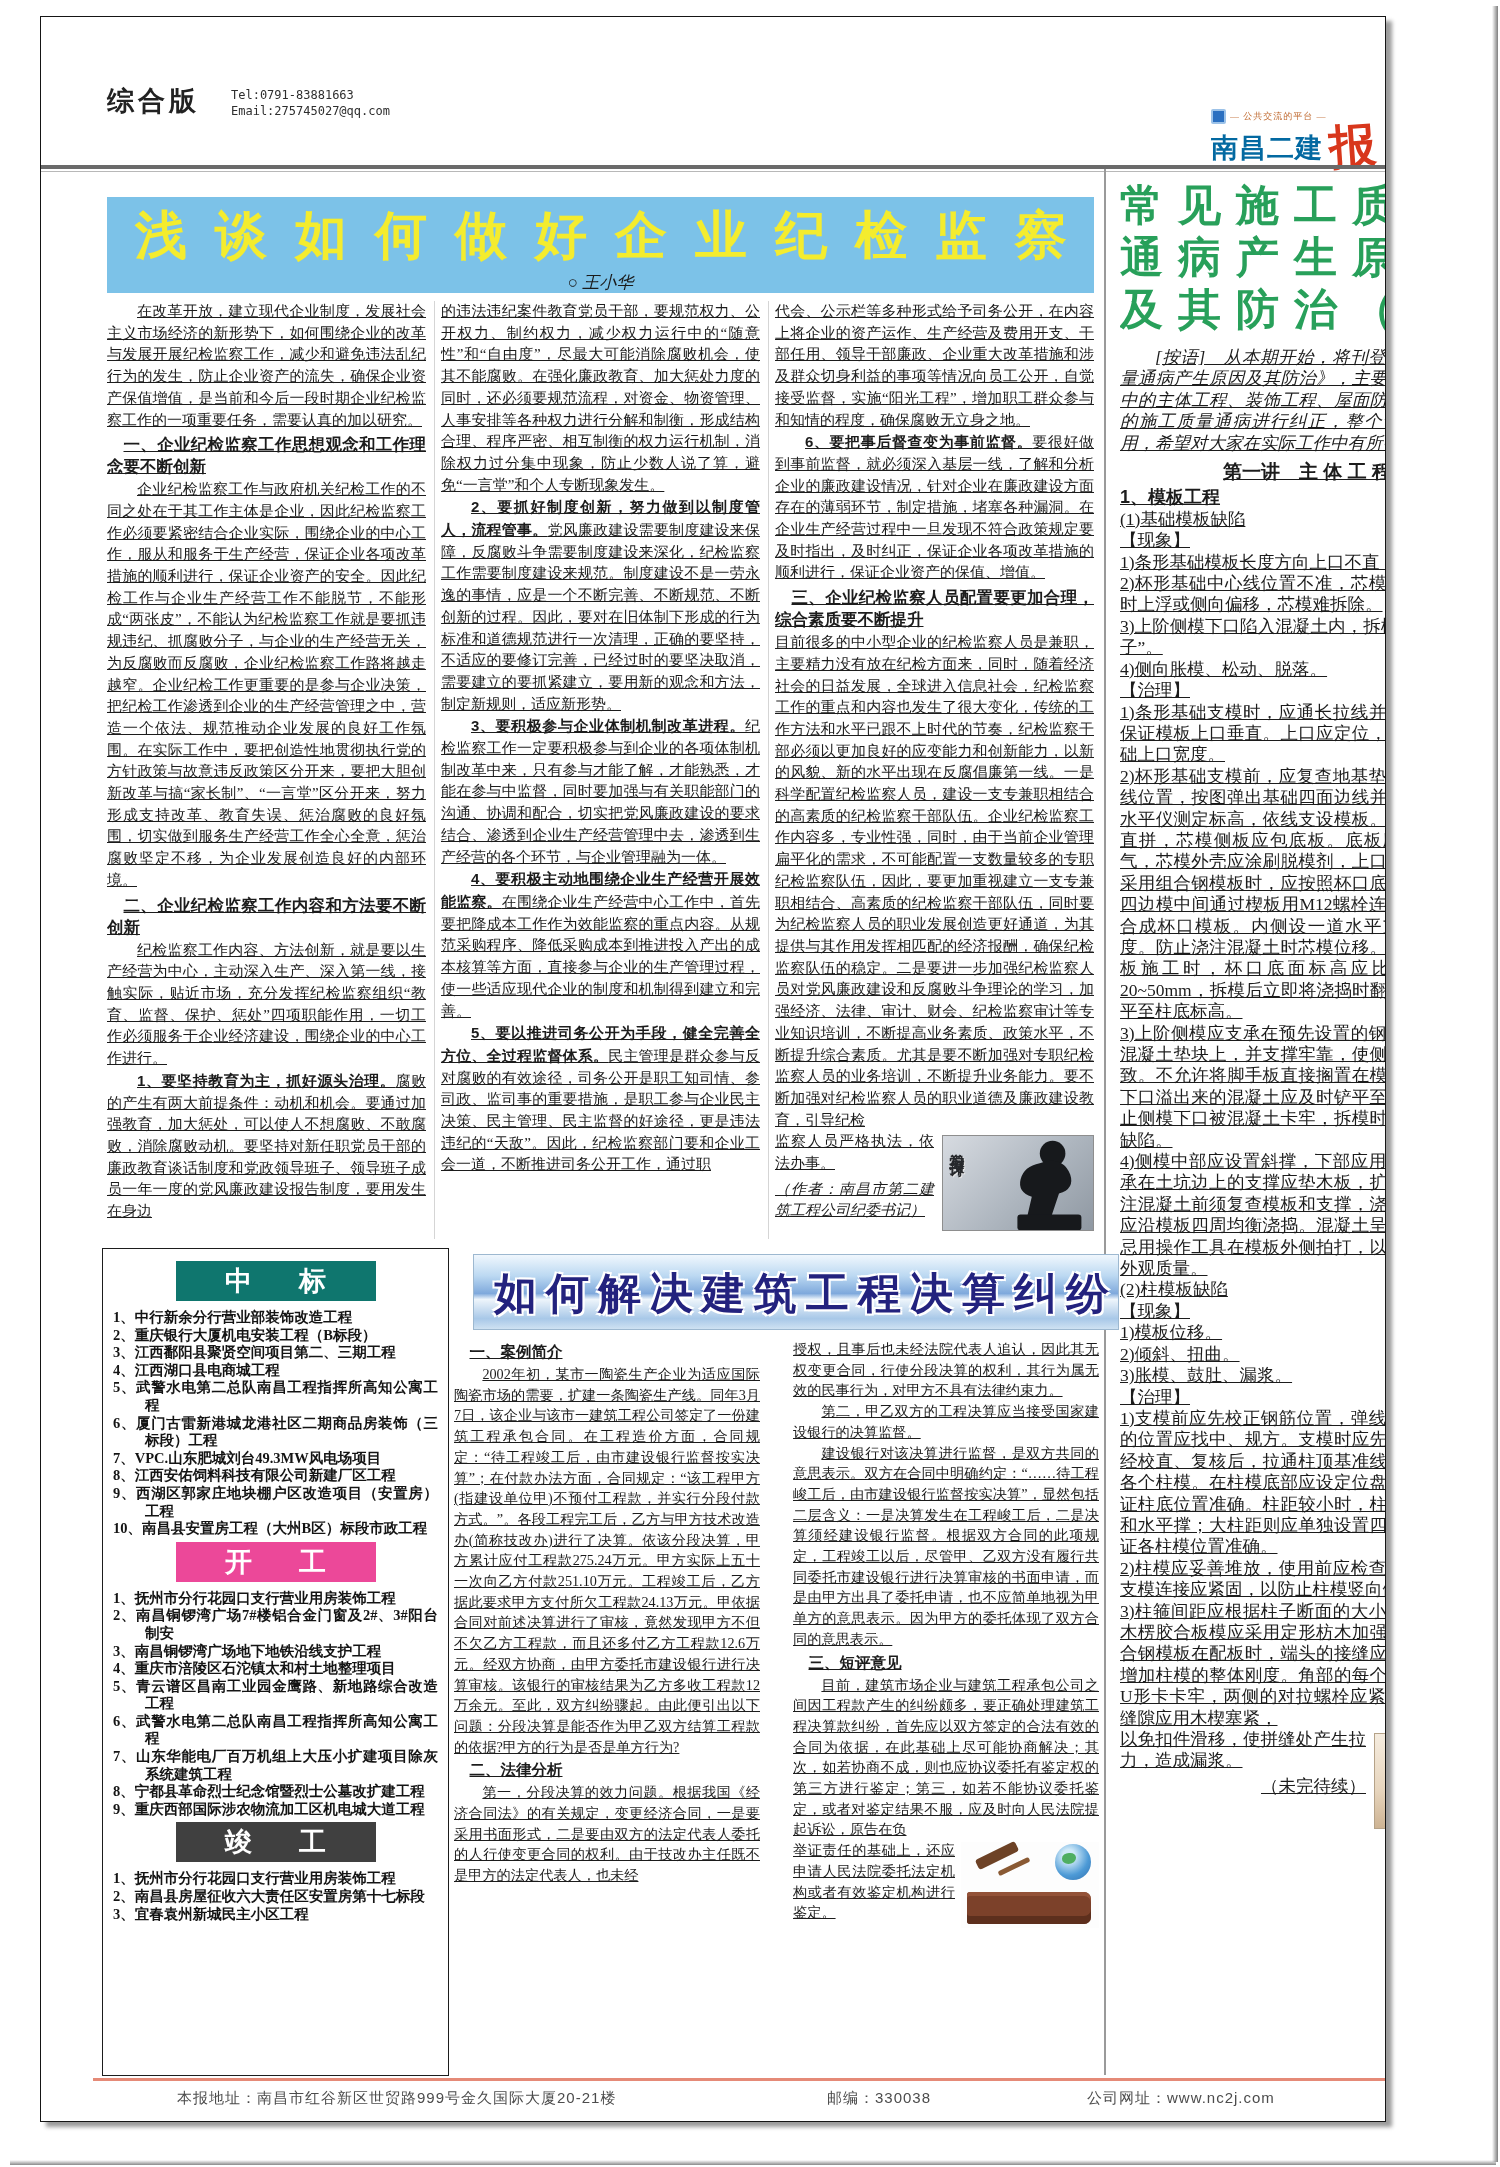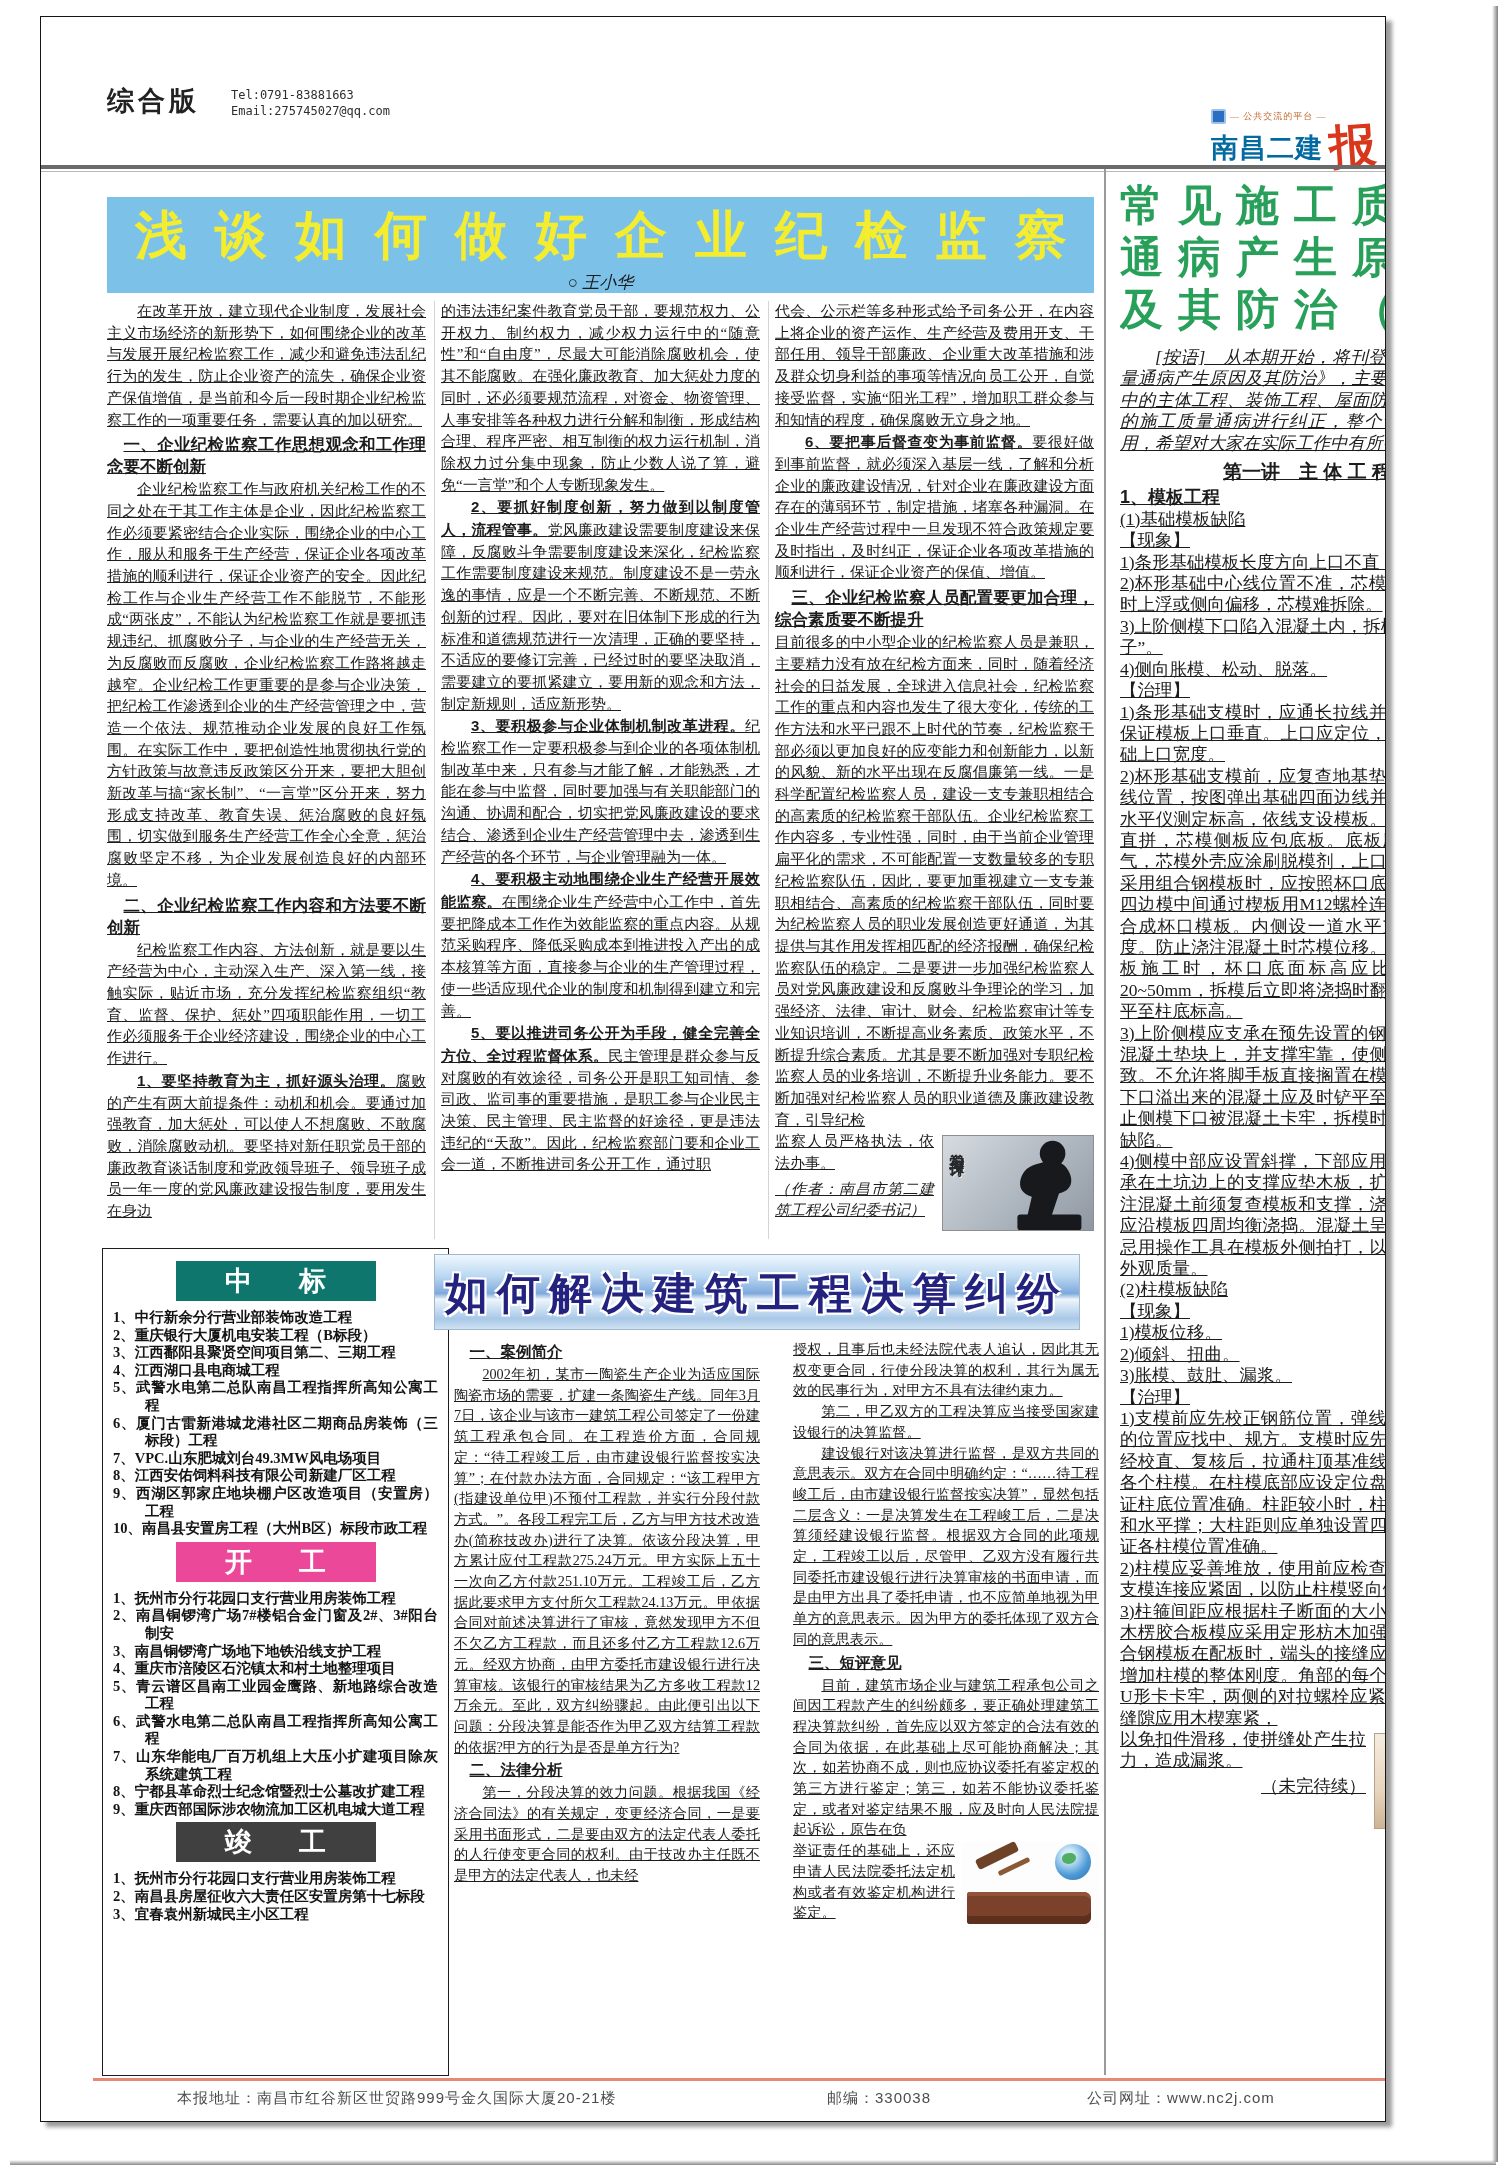--- a/index.html
+++ b/index.html
@@ -80,21 +80,21 @@
   .tbar{width:200px;height:40px;margin:4px auto 8px;text-align:center;color:#fff;
         font-family:"Liberation Sans","DejaVu Sans",sans-serif;font-weight:bold;font-size:27px;
         line-height:40px;letter-spacing:10px;text-indent:10px;}
   .tbar.win{background:#0f766e;}
   .tbar.start{background:#ec4899;}
   .tbar.finish{background:#404040;}
   .tlist .li{font-size:14.5px;line-height:17.6px;font-weight:700;color:#141414;
              padding-left:2.2em;text-indent:-2.2em;text-align:justify;}
 
   
-  .mid-banner{position:absolute;left:393px;top:1237px;width:646px;height:76px;text-align:center;overflow:hidden;
+  .mid-banner{position:absolute;left:432px;top:1237px;width:646px;height:76px;text-align:right;overflow:hidden;
       border:1px solid #9db8d0;
       background:linear-gradient(180deg,#f0f7fd 0%,#bcd9f2 28%,#7fa9dc 52%,#eef5fb 60%,#a8c8e8 86%,#cfe2f2 100%);}
   .mid-banner .mtitle{margin-top:10px;font-family:"Liberation Sans","DejaVu Sans",sans-serif;font-weight:bold;
       font-size:43px;letter-spacing:9px;color:#23227e;white-space:nowrap;
       text-shadow:-2px -2px 0 #fff,2px -2px 0 #fff,-2px 2px 0 #fff,2px 2px 0 #fff;}
   .mid-body{position:absolute;left:413px;top:1322px;width:645px;height:736px;display:flex;gap:33px;overflow:hidden;}
   .mid-body .mcol2{width:306px;overflow:hidden;}
   .mid-body .para{font-size:14.2px;line-height:20.7px;}
   .mid-body .para.h{font-size:15.5px;line-height:21px;}
   .lawimg{float:right;width:138px;height:86px;margin:2px 0 0 6px;position:relative;background:#fdfdfd;}

